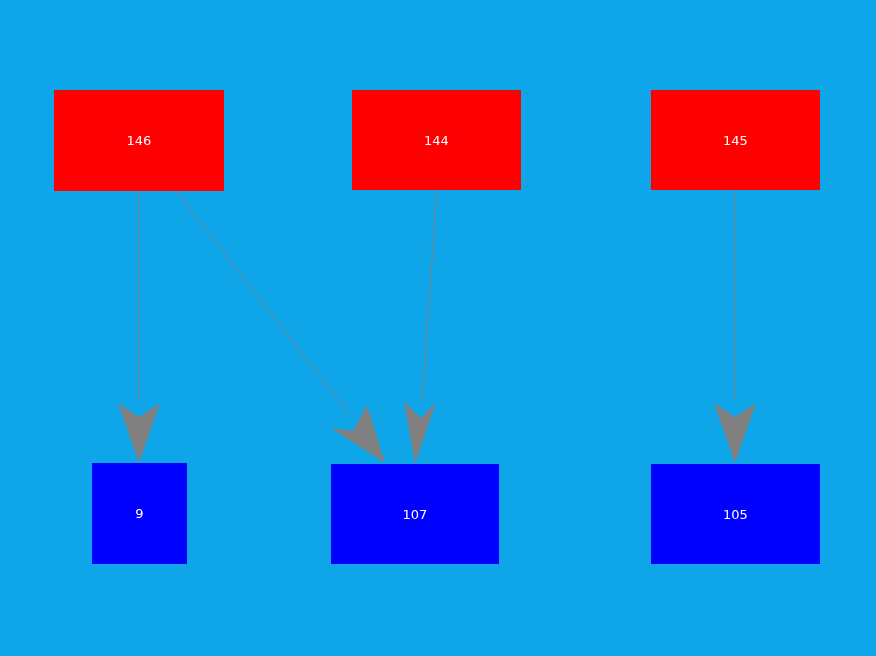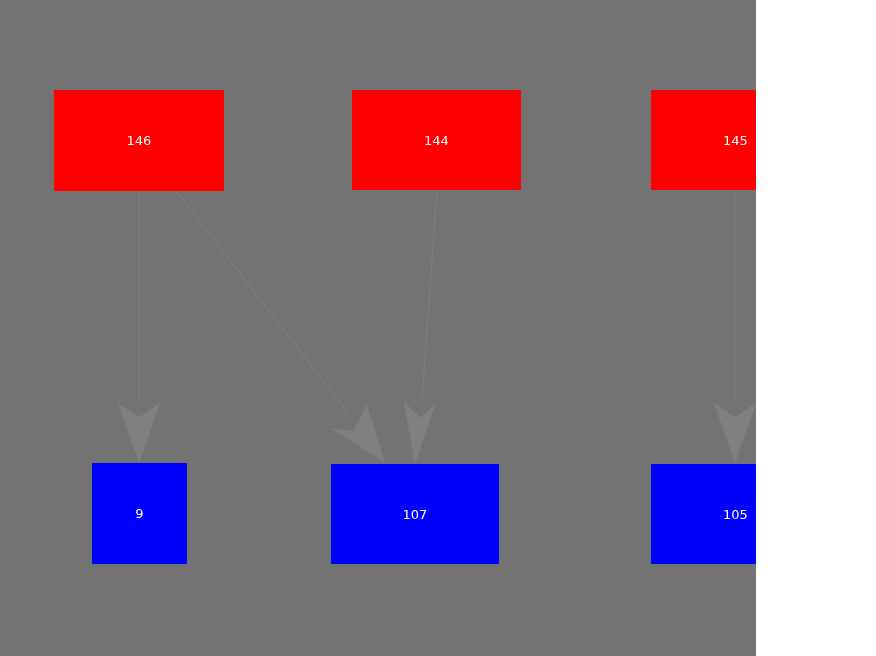--- a/index.html
+++ b/index.html
@@ -6,23 +6,23 @@
   html, body {
     margin: 0;
     padding: 0;
     background: #ffffff;
   }
   body {
     font-family: "DejaVu Sans", "Liberation Sans", sans-serif;
   }
   #canvas {
     position: relative;
-    width: 756px;
+    width: 876px;
     height: 656px;
-    background: #737373;
+    background: #0ea5e9;
     overflow: hidden;
   }
   #graph-svg {
     position: absolute;
     left: 0;
     top: 0;
     width: 876px;
     height: 656px;
   }
   .node-label {

